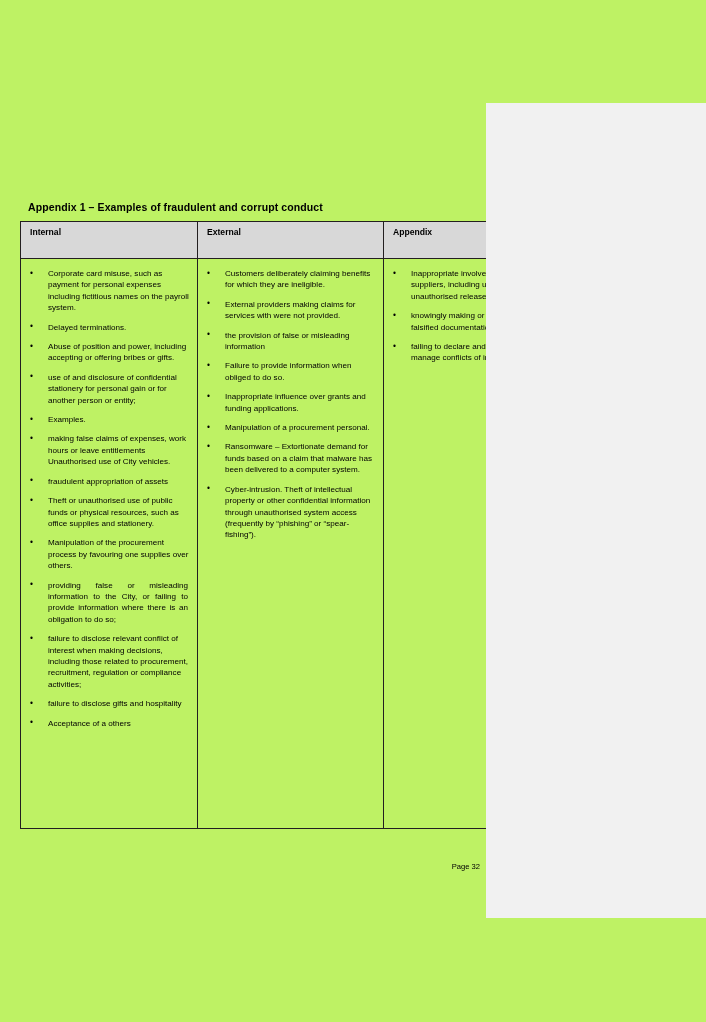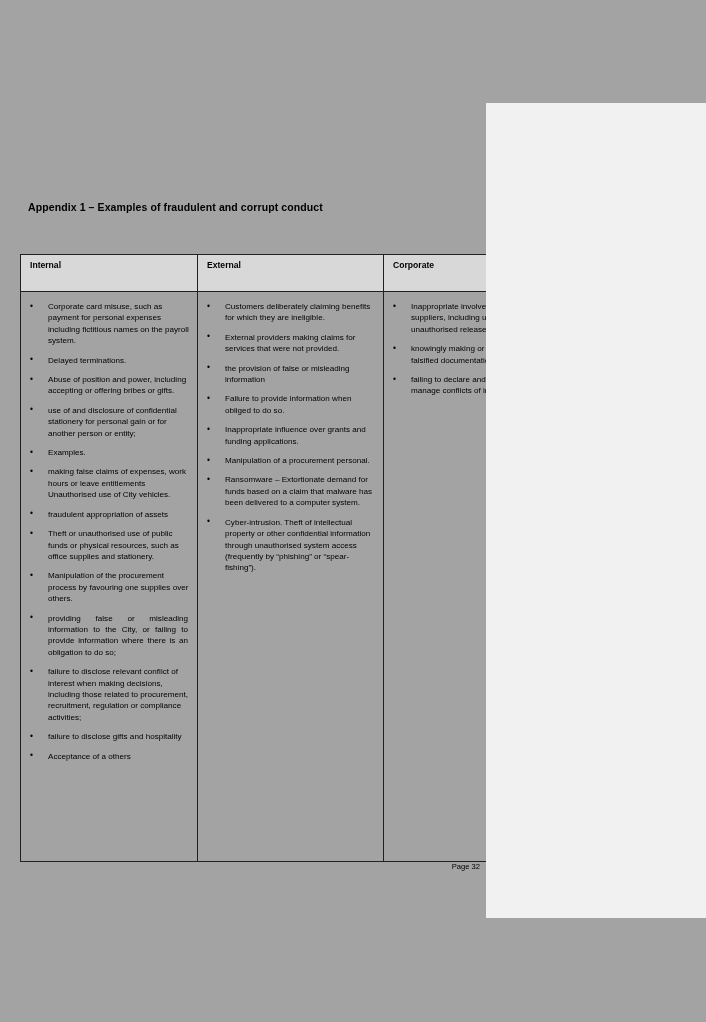--- a/index.html
+++ b/index.html
@@ -17,21 +17,21 @@
     -webkit-font-smoothing: antialiased;
   }
 
   
   #page-sheet {
     position: absolute;
     left: 0;
     top: 0;
     width: 706px;
     height: 1022px;
-    background: #a3a3a3;
+    background: #bef264;
   }
 
   
   #grey-overlay {
     position: absolute;
     left: 486px;
     top: 103px;
     width: 220px;
     height: 815px;
     background: #f1f1f1;
@@ -53,21 +53,20 @@
 
   
   #conduct-table {
     position: absolute;
     left: 20px;
     top: 221px;
     width: 502px;
     border-collapse: collapse;
     table-layout: fixed;
     z-index: 2;
-    margin-top: 33px;
   }
   #conduct-table td,
   #conduct-table th {
     border: 1px solid #231f20;
     vertical-align: top;
     padding: 0;
     background: transparent;
   }
   #conduct-table thead th {
     background: #d8d8d8;
@@ -148,21 +147,21 @@
 
 <div id="page-sheet">
 
   <h1 id="appendix-heading">Appendix 1 – Examples of fraudulent and corrupt conduct</h1>
 
   <table id="conduct-table">
     <thead>
       <tr>
         <th class="col-internal">Internal</th>
         <th class="col-external">External</th>
-        <th class="col-collusion">Corporate</th>
+        <th class="col-collusion">Appendix</th>
       </tr>
     </thead>
     <tbody>
       <tr>
         <td class="col-internal">
           <ul class="bullets" id="list-internal">
               <li>Corporate card misuse, such as payment for personal expenses including fictitious names on the payroll system.</li>
               <li>Delayed terminations.</li>
               <li>Abuse of position and power, including accepting or offering bribes or gifts.</li>
               <li>use of and disclosure of confidential stationery for personal gain or for another person or entity;</li>
@@ -173,21 +172,21 @@
               <li>Manipulation of the procurement process by favouring one supplies over others.</li>
               <li class="justify">providing false or misleading information to the City, or failing to provide information where there is an obligation to do so;</li>
               <li>failure to disclose relevant conflict of interest when making decisions, including those related to procurement, recruitment, regulation or compliance activities;</li>
               <li>failure to disclose gifts and hospitality</li>
               <li>Acceptance of a others</li>
             </ul>
         </td>
         <td class="col-external">
           <ul class="bullets" id="list-external">
               <li>Customers deliberately claiming benefits for which they are ineligible.</li>
-              <li>External providers making claims for services that were not provided.</li>
+              <li>External providers making claims for services with were not provided.</li>
               <li>the provision of false or misleading information</li>
               <li>Failure to provide information when obliged to do so.</li>
               <li>Inappropriate influence over grants and funding applications.</li>
               <li>Manipulation of a procurement personal.</li>
               <li>Ransomware – Extortionate demand for funds based on a claim that malware has been delivered to a computer system.</li>
               <li>Cyber-intrusion.  Theft of intellectual property or other confidential information through unauthorised system access (frequently by “phishing” or “spear-fishing”).</li>
             </ul>
         </td>
         <td class="col-collusion">
           <ul class="bullets" id="list-collusion">

